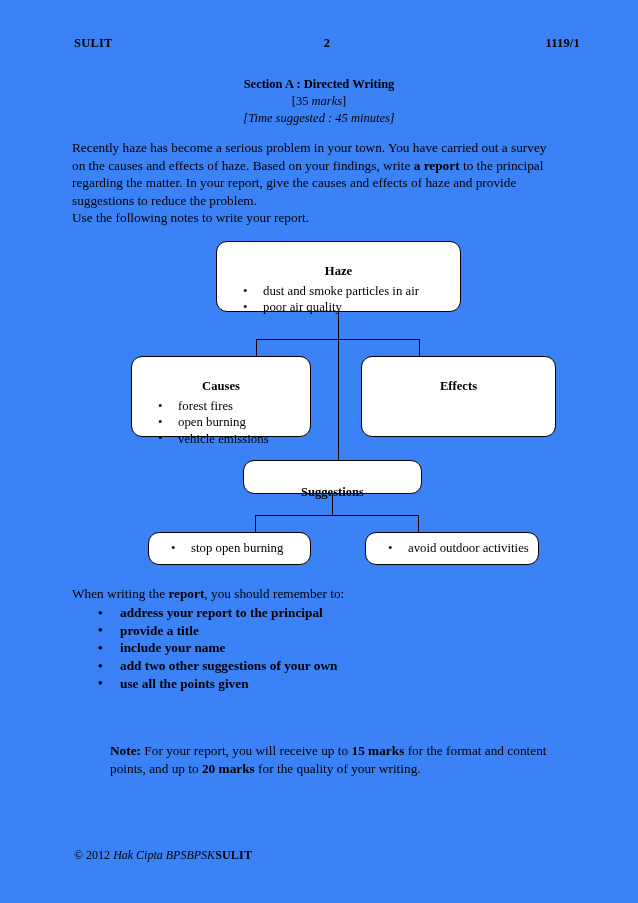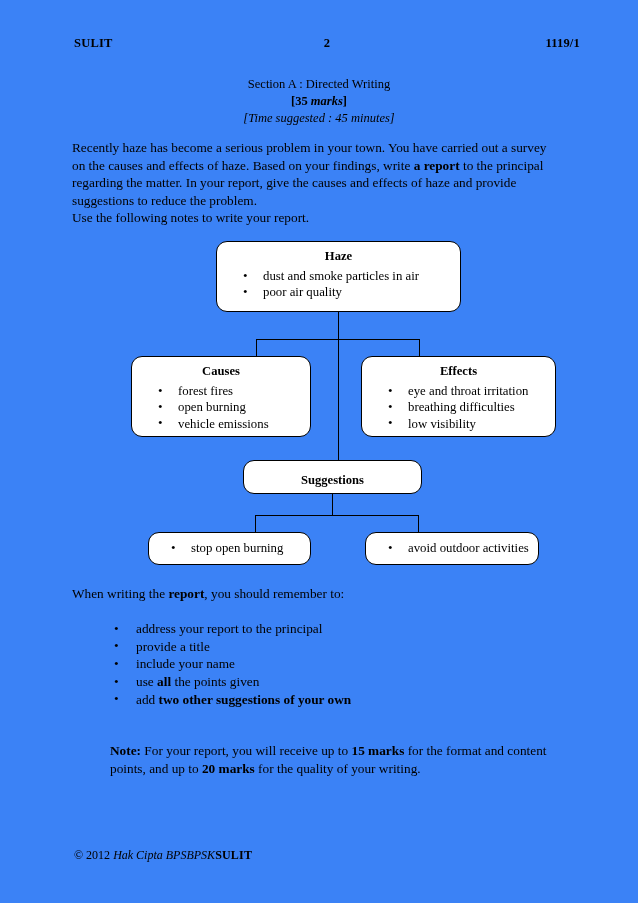--- a/index.html
+++ b/index.html
@@ -35,21 +35,21 @@
   }
   .runhead .mid { position: absolute; left: 0; right: 0; text-align: center; }
   .runhead .left, .runhead .right { position: relative; z-index: 2; }
 
   
   .sec-title {
     position: absolute;
     left: 0; right: 0;
     text-align: center;
     font-size: 12.5px;
-    font-weight: normal;
+    font-weight: bold;
   }
   .sec-sub {
     position: absolute;
     left: 0; right: 0;
     text-align: center;
     font-size: 12.5px;
   }
   .ital { font-style: italic; }
 
   
@@ -69,62 +69,63 @@
     position: absolute;
     box-sizing: border-box;
     border: 1.1px solid #000;
     border-radius: 11px;
     background: #fff;
   }
   .box .hdr {
     text-align: center;
     font-weight: bold;
     font-size: 12.6px;
-    margin-top: 7px;
+    margin-top: 22px;
   }
   .box ul {
     margin: 4px 0 0 0;
     padding: 0 0 0 46px;
     list-style: none;
   }
   .box ul li {
     font-size: 12.8px;
     line-height: 16.4px;
     position: relative;
   }
   .box ul li::before {
     content: "\2022";
     position: absolute;
     left: -20px;
     top: -0.5px;
     font-size: 13px;
   }
-  .box.onlyhdr .hdr { margin-top: 4px; line-height: 30px; }
+  .box.onlyhdr .hdr { margin-top: 16px; line-height: 30px; }
   .box.single { display: flex; align-items: center; }
   .box.single ul { margin: 0; }
 
   .ln {
     position: absolute;
     background: #000;
   }
   .ln.v { width: 1.1px; }
   .ln.h { height: 1.1px; }
 
   
   .instr-lead {
     position: absolute;
     left: 72px;
     font-size: 13.3px;
   }
   .instr-list {
     position: absolute;
     left: 96px;
-    margin: 16px;
+    margin: 0;
     padding: 0;
     list-style: none;
+    font-weight: bold;
   }
   .instr-list li {
     position: relative;
     font-size: 13.3px;
     line-height: 17.7px;
     padding-left: 24px;
   }
   .instr-list li::before {
     content: "\2022";
     position: absolute;
@@ -157,21 +158,21 @@
 
 <div id="page">
 
   <div class="runhead">
     <span class="left">SULIT</span>
     <span class="mid">2</span>
     <span class="right">1119/1</span>
   </div>
 
   <div class="sec-title" style="top:77px;">Section A : Directed Writing</div>
-  <div class="sec-sub" style="top:94px;font-weight:bold;"><span>[35 </span><span class="ital">marks</span><span>]</span></div>
+  <div class="sec-sub" style="top:94px;"><span>[35 </span><span class="ital">marks</span><span>]</span></div>
   <div class="sec-sub ital" style="top:111px;text-align:center;">[Time suggested : 45 minutes]</div>
 
   <div class="bodytext" style="top:139px;"><span>Recently haze has become a serious problem in your town. You have carried out a survey on the causes and effects of haze. Based on your findings, write </span><b>a report</b><span> to the principal regarding the matter. In your report, give the causes and effects of haze and provide suggestions to reduce the problem.</span></div>
   <div class="bodytext" style="top:209px;">Use the following notes to write your report.</div>
 
   <div class="chart">
 
     <div class="box" style="left:216px; top:241px; width:245px; height:71px;">
       <div class="hdr">Haze</div>
       <ul>
@@ -190,25 +191,20 @@
       <div class="hdr">Causes</div>
       <ul>
         <li>forest fires</li>
         <li>open burning</li>
         <li>vehicle emissions</li>
       </ul>
     </div>
 
     <div class="box" style="left:361px; top:356px; width:195px; height:81px;">
       <div class="hdr">Effects</div>
-      <ul>
-        <li>eye and throat irritation</li>
-        <li>breathing difficulties</li>
-        <li>low visibility</li>
-      </ul>
     </div>
 
     <div class="box onlyhdr" style="left:243px; top:460px; width:179px; height:34px;">
       <div class="hdr">Suggestions</div>
     </div>
 
     <div class="ln v" style="left:332px; top:494px; height:21px;"></div>
     <div class="ln h" style="left:255px; top:515px; width:164px;"></div>
     <div class="ln v" style="left:255px; top:515px; height:17px;"></div>
     <div class="ln v" style="left:418px; top:515px; height:17px;"></div>
@@ -224,22 +220,22 @@
       </ul>
     </div>
   </div>
 
   <div class="instr-lead" style="top:586px;"><span>When writing the </span><b>report</b><span>, you should remember to:</span></div>
 
   <ul class="instr-list" style="top:604px;">
     <li><span>address your report to the principal</span><b></b><span></span></li>
     <li><span>provide a title</span><b></b><span></span></li>
     <li><span>include your name</span><b></b><span></span></li>
+    <li><span>add </span><b>two other suggestions of your own</b><span></span></li>
     <li><span>use </span><b>all</b><span> the points given</span></li>
-    <li><span>add </span><b>two other suggestions of your own</b><span></span></li>
   </ul>
 
   <div class="note" style="top:697px;"><b>Note:</b><span> For your report, you will receive up to </span><b>15 marks</b><span> for the format and content points, and up to </span><b>20 marks</b><span> for the quality of your writing.</span></div>
 
   <div class="footer">
     <span class="left"><span>© 2012 </span><span class="ital">Hak Cipta BPSBPSK</span></span>
     <span class="right">SULIT</span>
   </div>
 
 </div>

